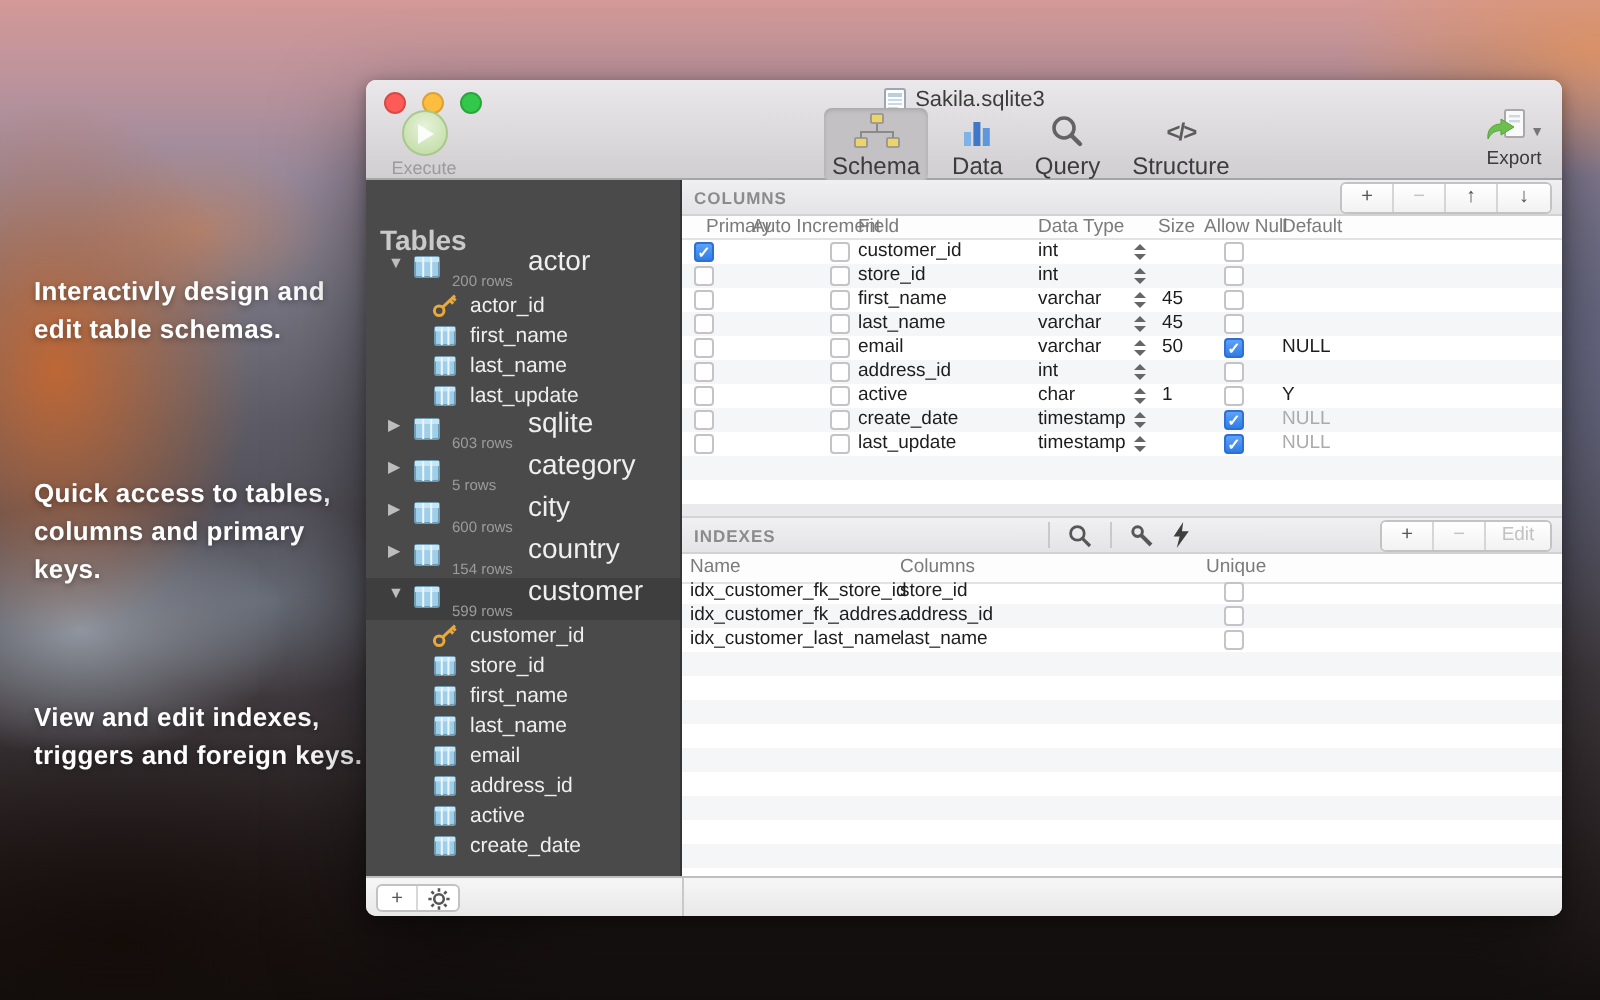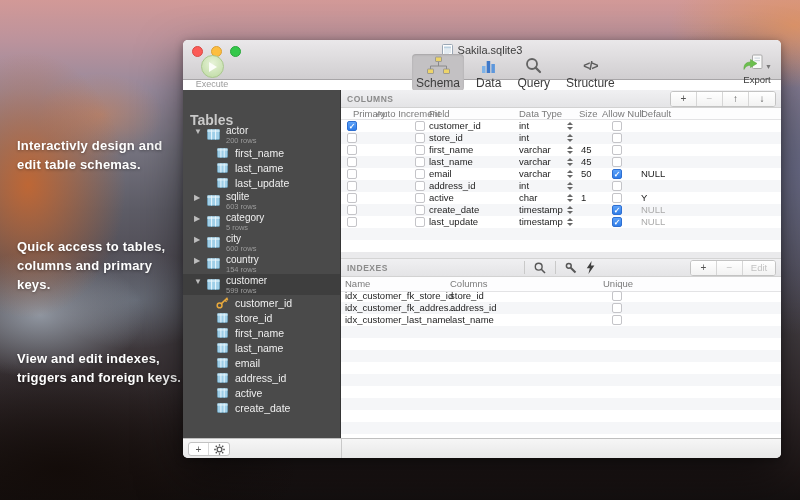--- a/index.html
+++ b/index.html
@@ -25,21 +25,21 @@
   #cap2{ left:17px; top:237px; width:170px; }
   #cap3{ left:17px; top:349px; width:180px; }
 
   
   #window {
     position:absolute; left:183px; top:40px; width:598px; height:418px;
     border-radius:5px; background:#fff;
     box-shadow:0 18px 45px rgba(0,0,0,.5), 0 2px 8px rgba(0,0,0,.35);
   }
   .header {
-    position:absolute; left:0; top:0; right:0; height:40px;
+    position:absolute; left:0; top:0; right:0; height:50px;
     background:linear-gradient(180deg,#eae8ea,#d0ced0);
     border-bottom:1px solid #a7a5a7; border-radius:5px 5px 0 0;
   }
   .lights { position:absolute; left:9px; top:6px; display:flex; gap:8px; }
   .light { width:11px; height:11px; border-radius:50%; }
   .light.red   { background:#fc5b57; border:1px solid #d94a43; }
   .light.yellow{ background:#fdbe40; border:1px solid #dda135; }
   .light.green { background:#34c84a; border:1px solid #2aa73c; }
   .titlewrap { position:absolute; top:3px; left:0; right:0; display:flex; justify-content:center; align-items:center; gap:5px; height:14px; }
   .title { font-size:11px; color:#3c3c3c; }
@@ -74,21 +74,21 @@
     border-radius:4px; display:flex; align-items:center; justify-content:center; gap:4px;
     border:1px solid #e2e2e2;
   }
   .search-ph { font-size:10.5px; color:#a9a9a9; }
   .side-section { position:absolute; left:7px; top:22px; font-size:14px; font-weight:bold; color:#c9c9c9; }
   .tree { position:absolute; left:0; top:34px; right:0; }
   .tree-table { height:21px; display:flex; padding-left:11px; align-items:flex-start; padding-top:1px; }
   .tree-table.selected { background:rgba(0,0,0,.16); }
   .tri { width:13px; font-size:8px; color:#bdbdbd; line-height:13px; }
   .tree-ticon { margin-right:6px; margin-top:1px; }
-  .tt-name { font-size:10px; color:#efefef; line-height:11px; }
+  .tt-name { font-size:14px; color:#efefef; line-height:11px;margin-left:38px; }
   .tt-rows { font-size:7.5px; color:#9c9c9c; line-height:8px; margin-top:1px; }
   .tree-child { height:15px; display:flex; align-items:center; padding-left:33px; }
   .tree-child .cicon { width:13px; display:flex; justify-content:center; margin-right:6px; }
   .tc-name { font-size:10.5px; color:#efefef; }
 
   
   .main { position:relative; flex:1; background:#fff; overflow:hidden; }
   .panel-header {
     position:absolute; left:0; right:0; background:linear-gradient(180deg,#f0f0f2,#e4e4e6);
     border-bottom:1px solid #d2d2d2;
@@ -237,20 +237,31 @@
             <span class="tree-ticon"><svg width="13" height="11" viewBox="0 0 13 11">
                 <rect x="0.5" y="0.5" width="12" height="10" rx="1" fill="#9fcfe8" stroke="#6e9cb4"></rect>
                 <rect x="0.5" y="0.5" width="12" height="2.5" fill="#c8e5f3"></rect>
                 <line x1="4.6" y1="0.5" x2="4.6" y2="10.5" stroke="#eaf6fc" stroke-width="1"></line>
                 <line x1="8.6" y1="0.5" x2="8.6" y2="10.5" stroke="#eaf6fc" stroke-width="1"></line>
               </svg></span>
             <span>
               <div class="tt-name">actor</div>
               <div class="tt-rows">200 rows</div>
             </span>
+          </div>
+          <div class="tree-child">
+            <span class="cicon">
+              <svg width="13" height="12" viewBox="0 0 13 12">
+                <circle cx="3.6" cy="8.4" r="2.4" fill="none" stroke="#e8a93d" stroke-width="1.5"></circle>
+                <line x1="5.4" y1="6.6" x2="11.5" y2="0.8" stroke="#e8a93d" stroke-width="1.5"></line>
+                <line x1="9" y1="3.2" x2="10.6" y2="4.8" stroke="#e8a93d" stroke-width="1.5"></line>
+                <line x1="10.4" y1="1.9" x2="11.8" y2="3.3" stroke="#e8a93d" stroke-width="1.5"></line>
+              </svg>
+            </span>
+            <span class="tc-name">actor_id</span>
           </div>
           <div class="tree-child">
             <span class="cicon">
               <svg width="11" height="10" viewBox="0 0 11 10">
                 <rect x="0.5" y="0.5" width="10" height="9" rx="1" fill="#9fcfe8" stroke="#6e9cb4"></rect>
                 <rect x="0.5" y="0.5" width="10" height="2.2" fill="#c8e5f3"></rect>
                 <line x1="3.9" y1="0.5" x2="3.9" y2="9.5" stroke="#eaf6fc" stroke-width="1"></line>
                 <line x1="7.2" y1="0.5" x2="7.2" y2="9.5" stroke="#eaf6fc" stroke-width="1"></line>
               </svg>
             </span>

